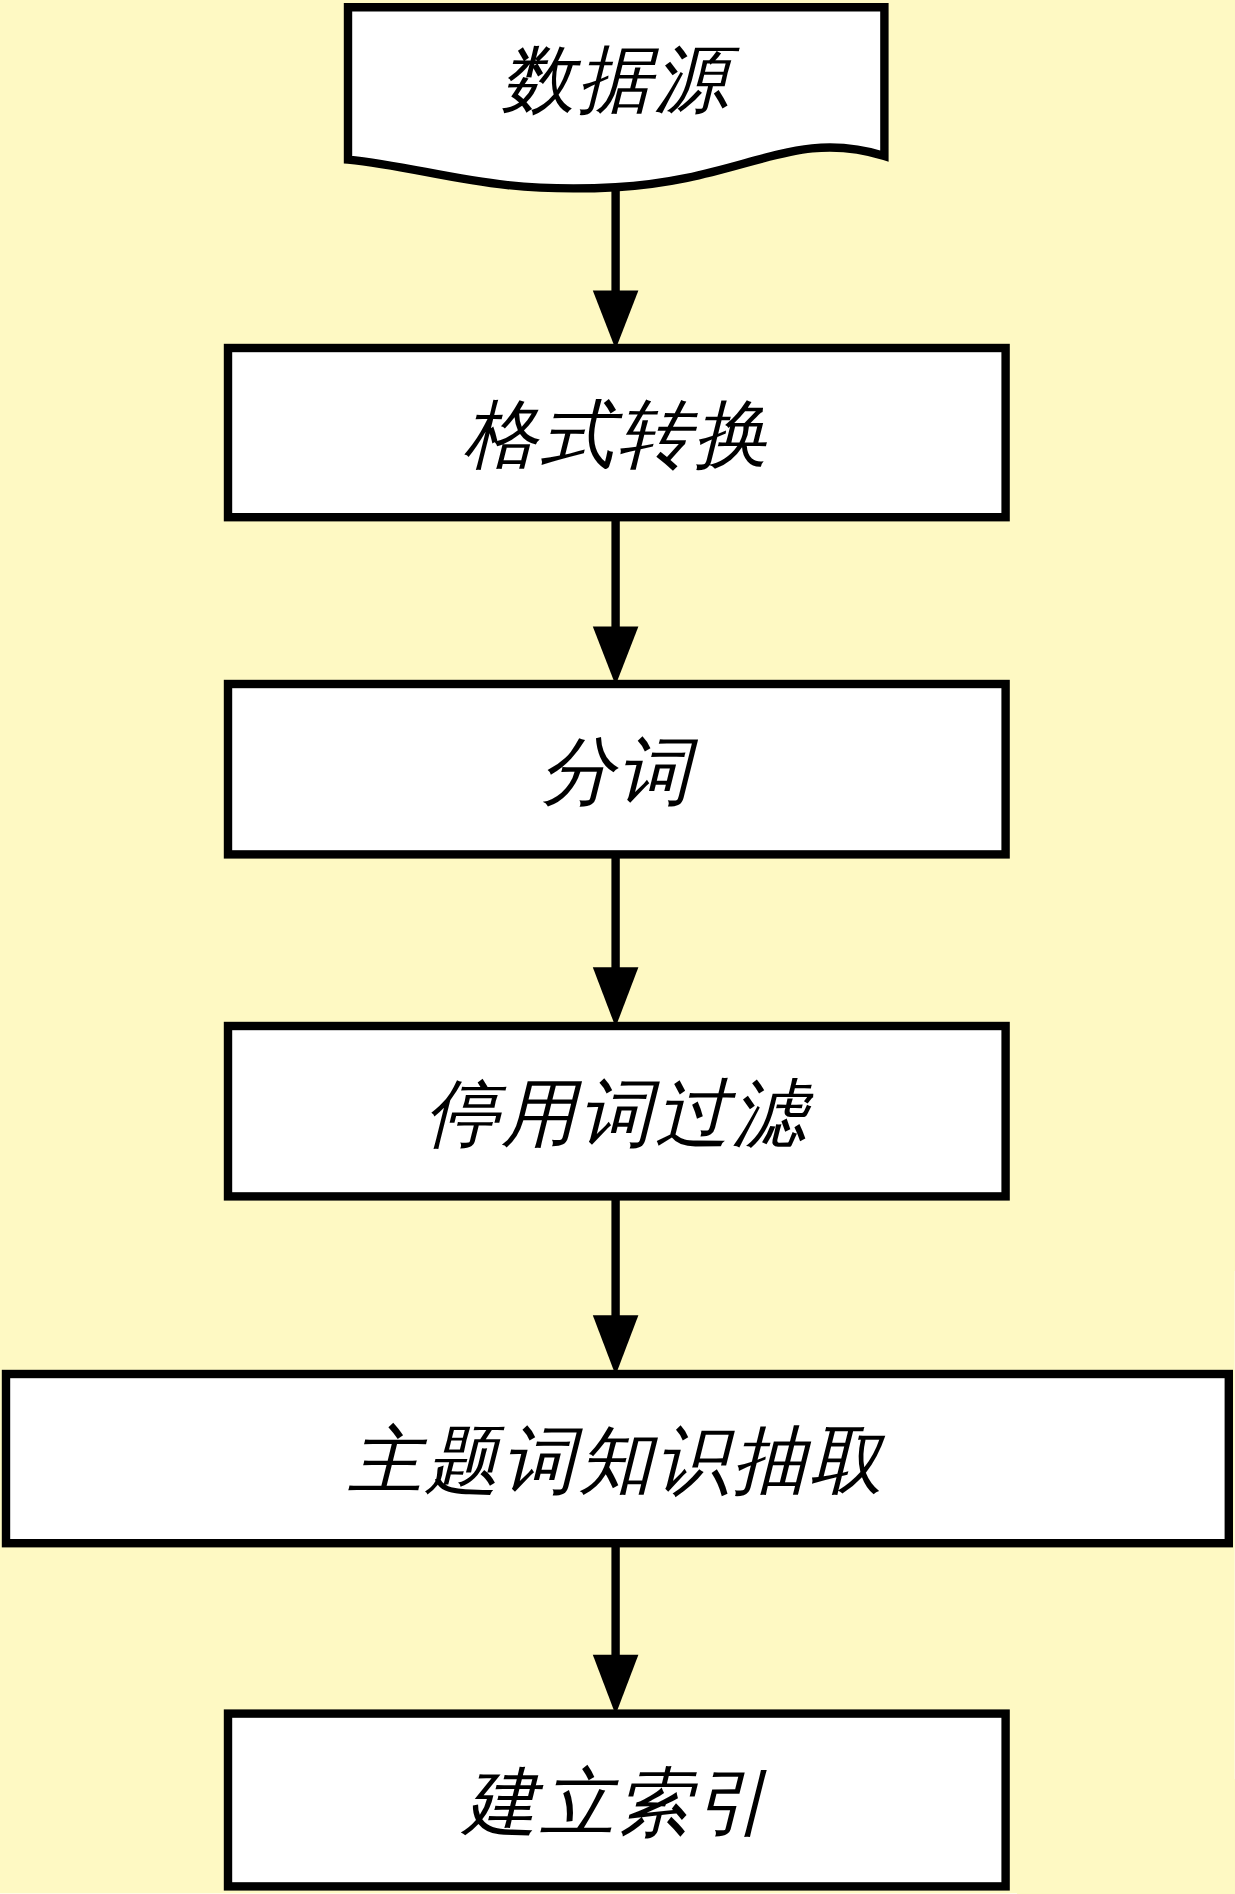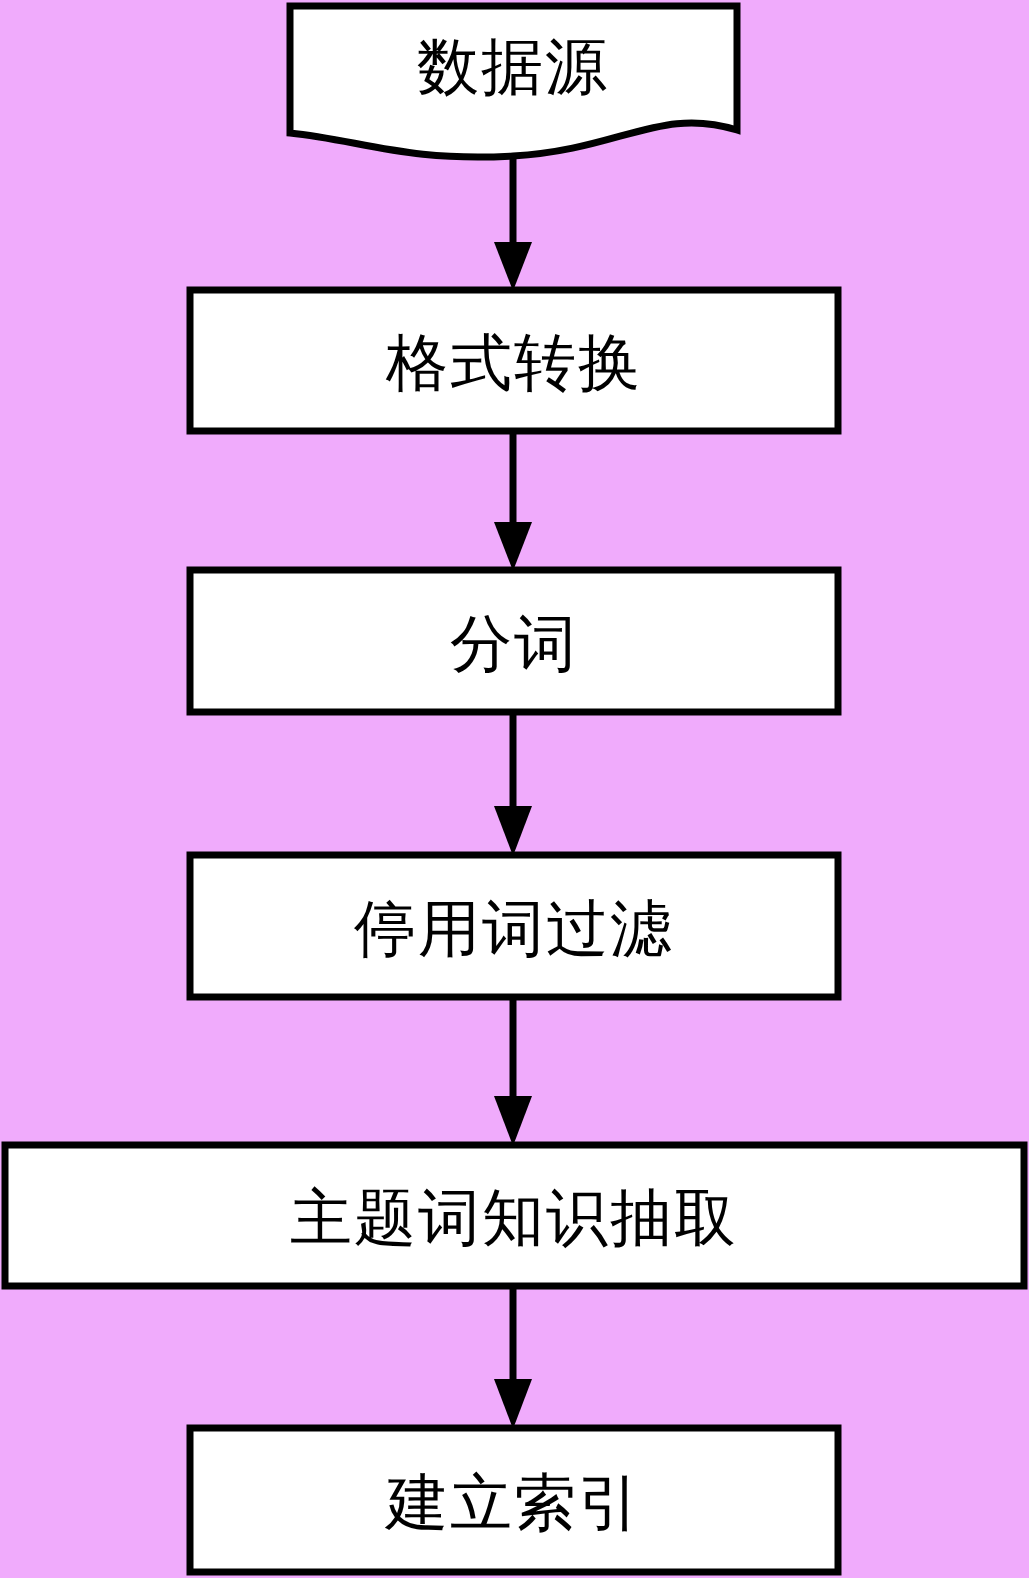--- a/index.html
+++ b/index.html
@@ -7,22 +7,23 @@
     padding: 0;
     background: #ffffff;
   }
   body {
     font-family: "DejaVu Serif", "Liberation Serif", serif;
   }
   #canvas {
     position: relative;
     width: 1029px;
     height: 1578px;
-    background: #f0abfc;
+    background: #fef9c3;
     overflow: hidden;
+    font-style: italic;
   }
   .flow-svg {
     position: absolute;
     left: 0;
     top: 0;
     width: 1029px;
     height: 1578px;
     display: block;
   }
   .node-shape {

